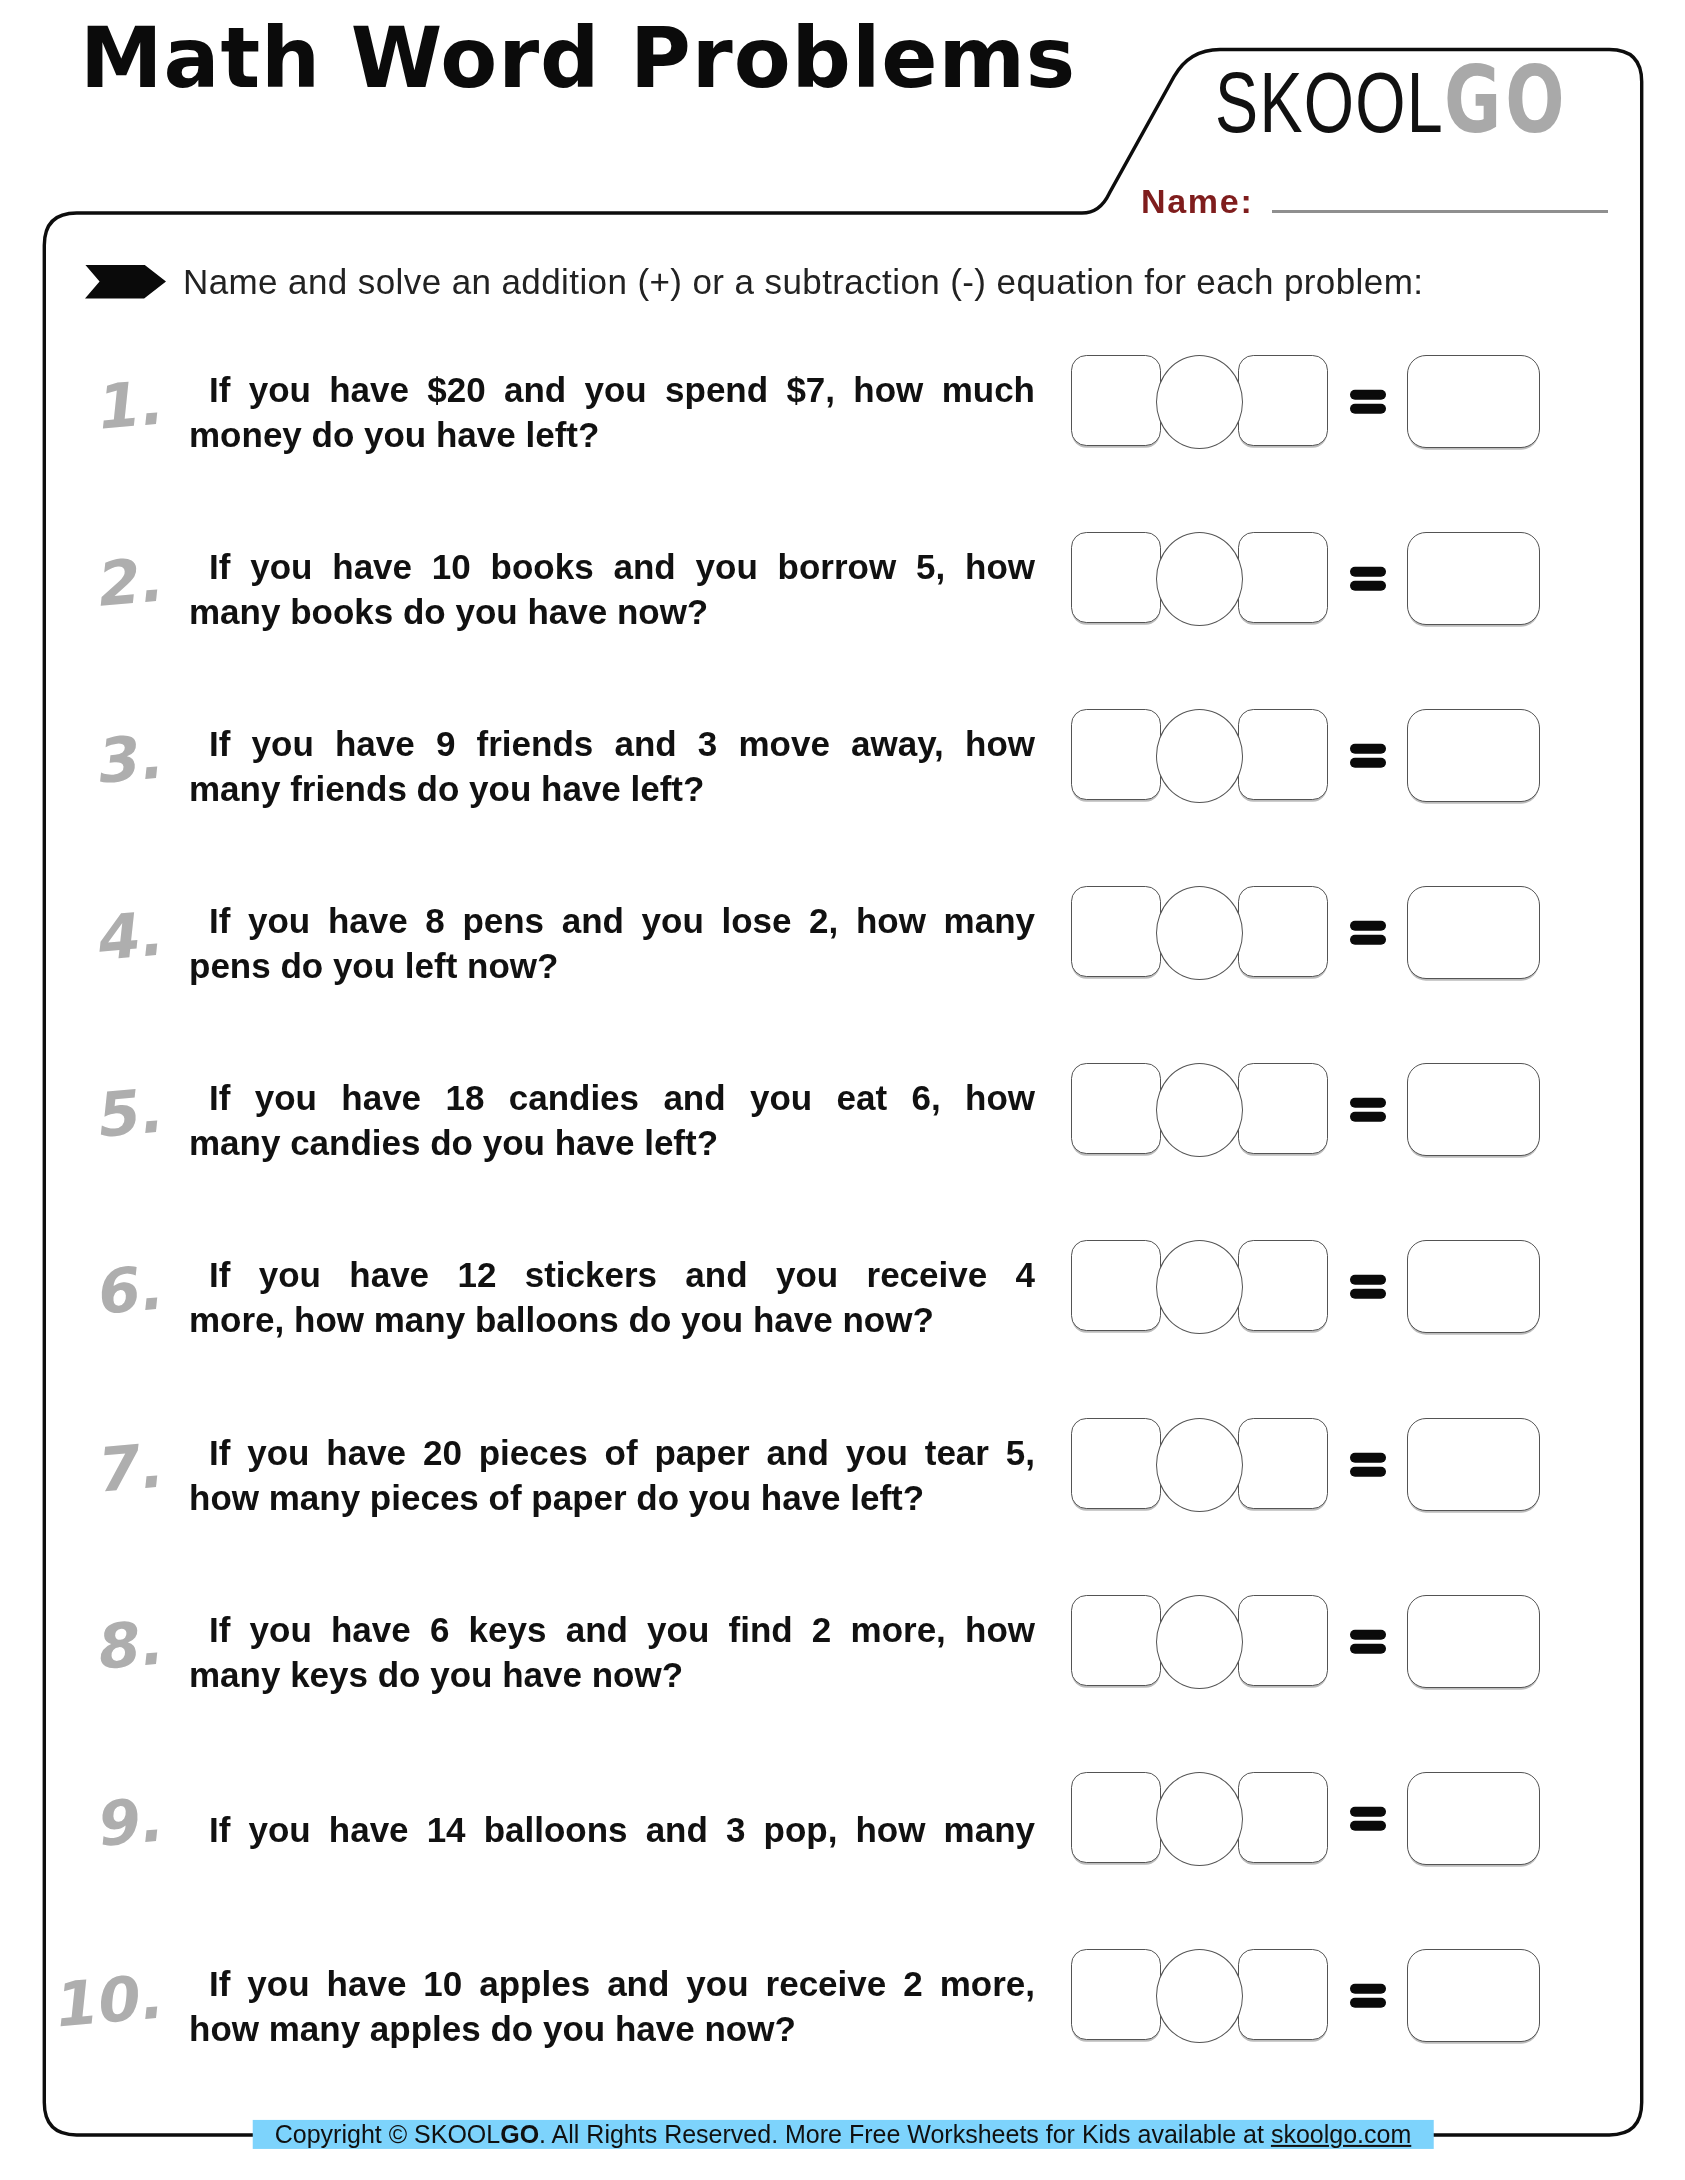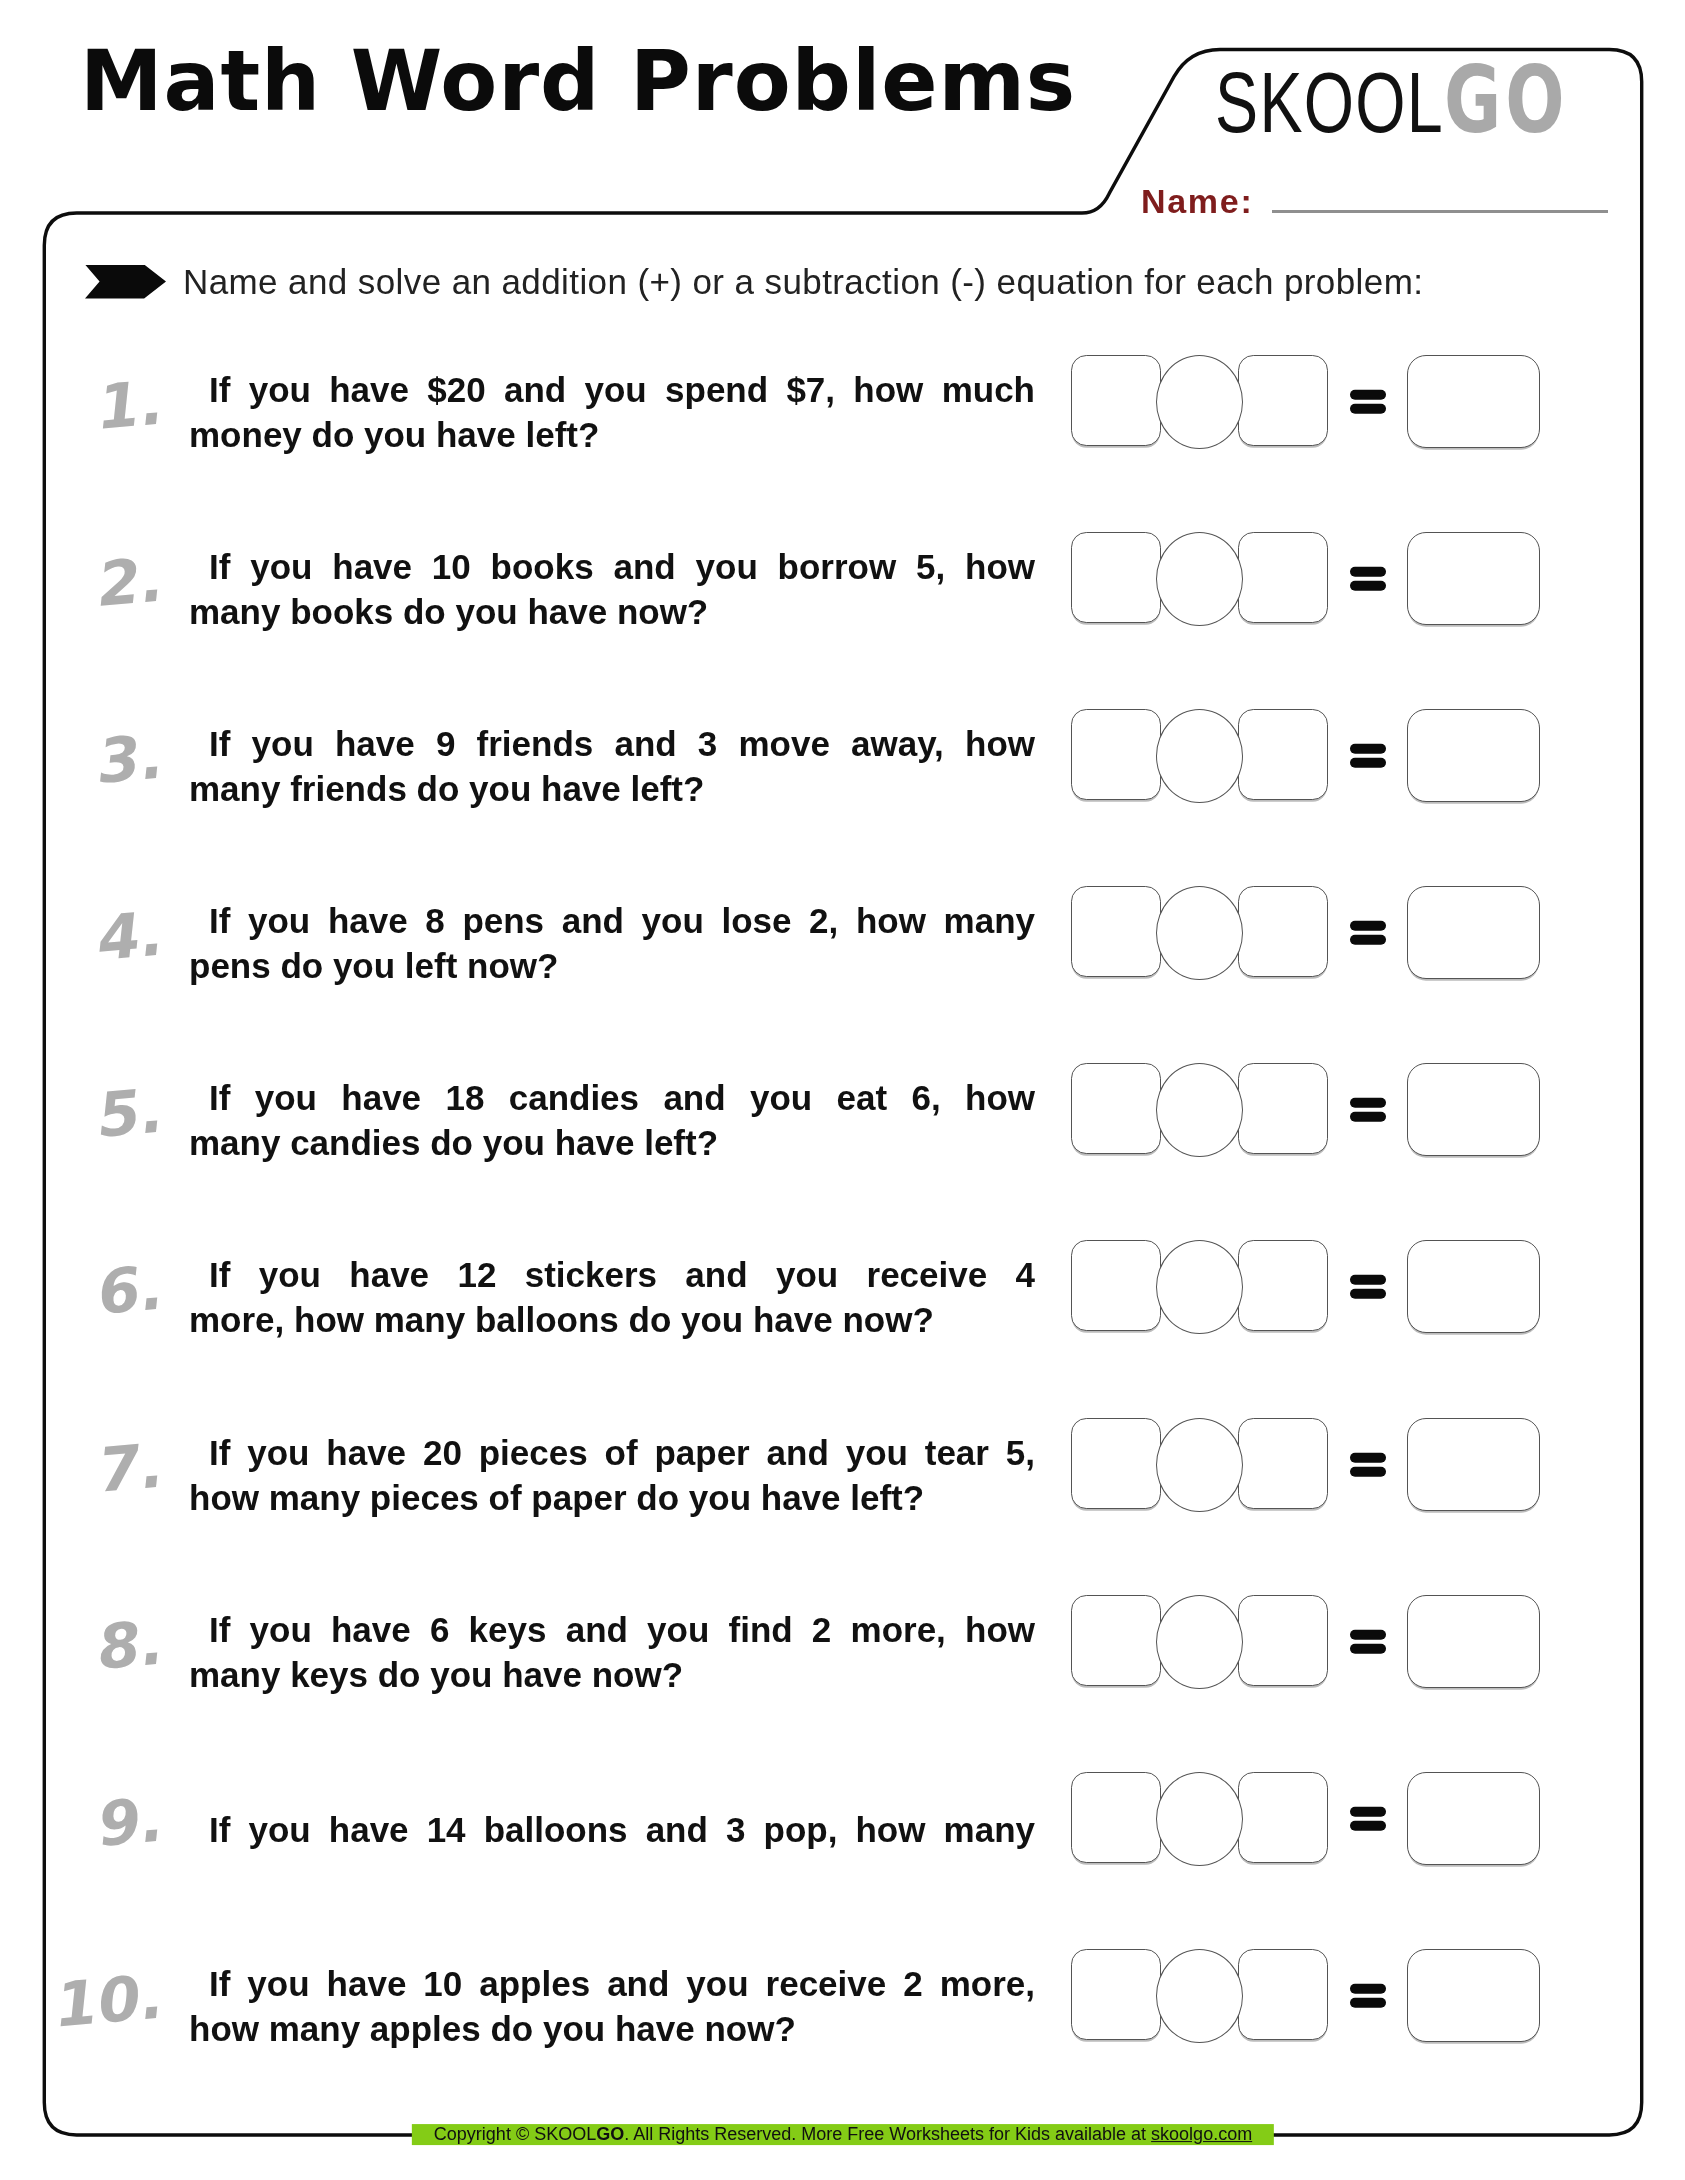--- a/index.html
+++ b/index.html
@@ -8,21 +8,21 @@
     width:1686px;height:2181px;
     background:#fff;
     font-family:"Liberation Sans",sans-serif;
     overflow:hidden;
   }
   
   .outline-svg{position:absolute;left:0;top:0;z-index:1;}
 
   
   .title{
-    position:absolute;left:80px;top:33px;margin:0;
+    position:absolute;left:80px;top:10px;margin:0;
     font-family:"DejaVu Sans",sans-serif;
     font-size:83px;font-weight:bold;letter-spacing:0.9px;color:#0b0b0b;
     white-space:nowrap;z-index:2;
   }
   .logo{
     position:absolute;left:1215px;top:55px;z-index:2;
     font-size:85px;line-height:1;white-space:pre;
     transform:scaleX(0.76);transform-origin:left top;
   }
   .logo .l1{font-weight:400;color:#111;letter-spacing:1.7px;}
@@ -83,22 +83,22 @@
   .equals{
     position:absolute;left:279px;top:50%;transform:translateY(-50%);
     width:36px;display:flex;flex-direction:column;gap:4.3px;z-index:1;
   }
   .equals .bar{display:block;width:36px;height:10.2px;background:#0a0a0a;border-radius:5.1px;}
   .rbox{left:336px;top:0;width:133px;height:93px;border-radius:19px;z-index:1;}
 
   
   .footer{
     position:absolute;left:50%;top:2135px;transform:translate(-50%,-52%);
-    background:#84cc16;padding:0 22px;z-index:3;
-    font-size:18px;color:#101010;white-space:pre;
+    background:#7dd3fc;padding:0 22px;z-index:3;
+    font-size:25px;color:#101010;white-space:pre;
   }
   .footer .bold{font-weight:bold;}
   .footer .link{text-decoration:underline;color:#101010;}
 </style>
 </head>
 <body>
 
 <div class="page">
 
   <svg class="outline-svg" width="1686" height="2181" viewBox="0 0 1979 2560">

